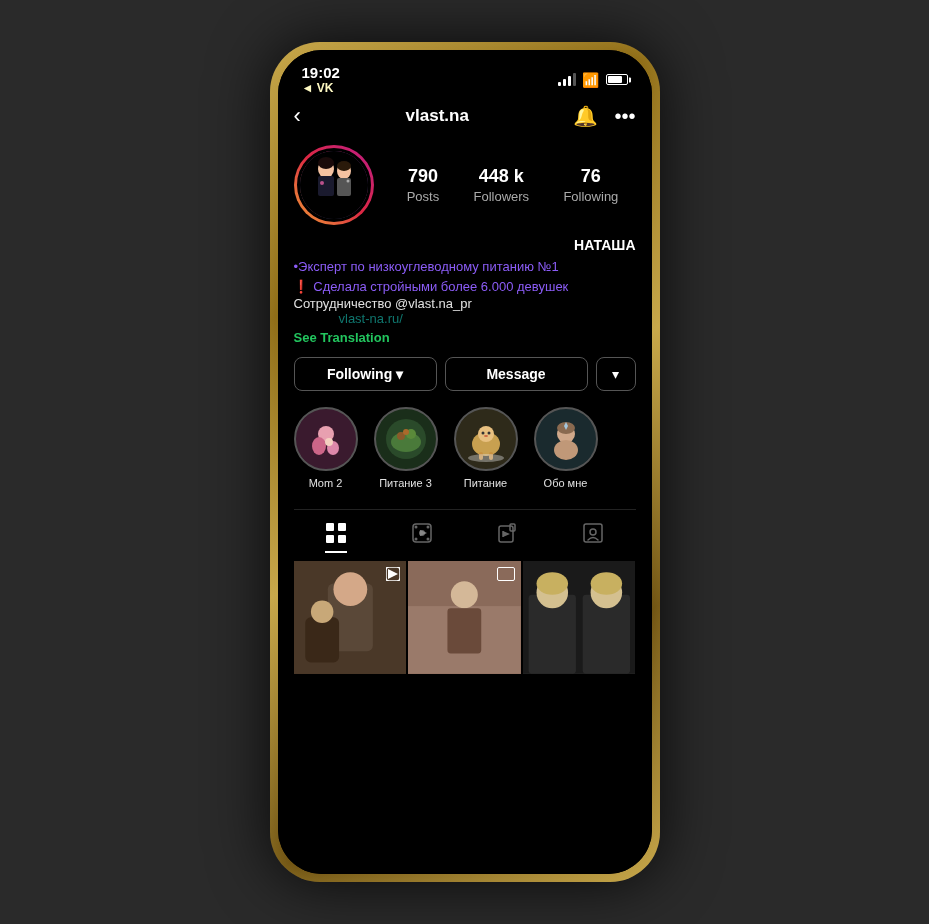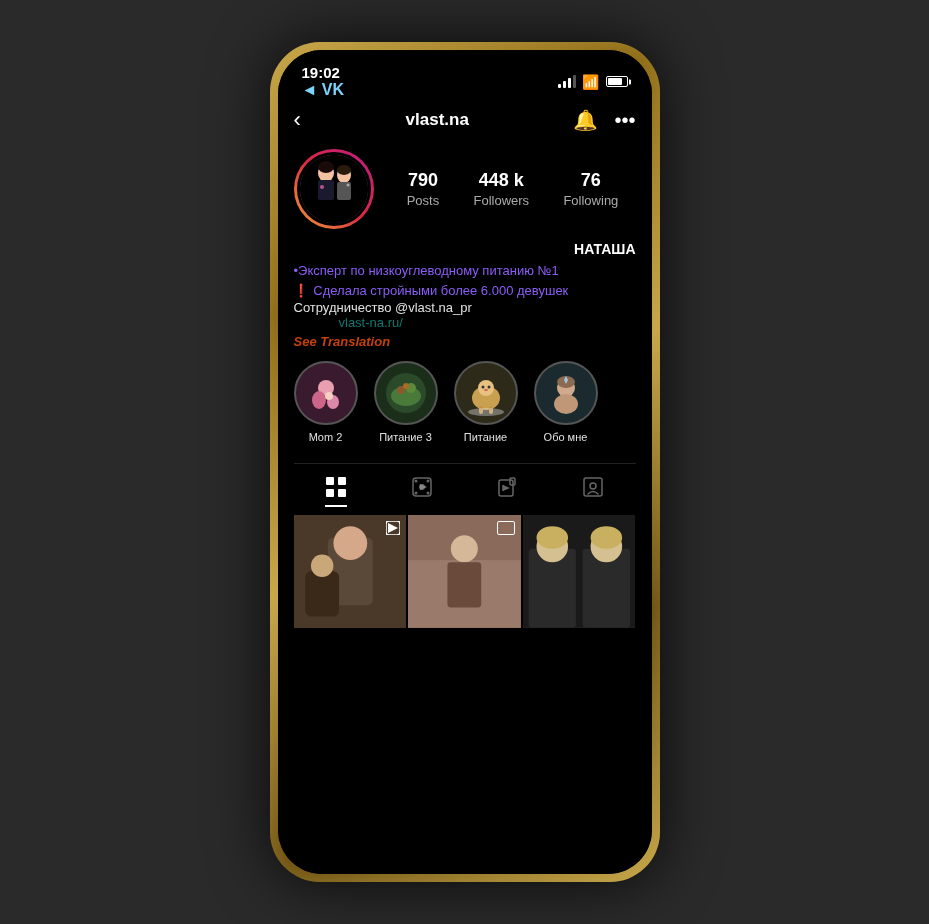--- a/index.html
+++ b/index.html
@@ -72,23 +72,22 @@
       display: flex;
       flex-direction: column;
     }
 
     .status-time {
       font-size: 15px;
       font-weight: 700;
     }
 
     .status-back {
-      font-size: 16px;
-      color: #7dd3fc;
-      text-align: center;
+      font-size: 12px;
+      color: #fef9c3;
     }
 
     .status-right {
       display: flex;
       align-items: center;
       gap: 6px;
     }
 
     .signal-bars {
       display: flex;
@@ -269,24 +268,23 @@
     }
 
     .bio-collab {
       font-size: 13px;
       color: #e0e0e0;
     }
 
     .see-translation {
       font-size: 13px;
       font-weight: 700;
-      color: #c2410c;
+      color: #22c55e;
       margin-top: 4px;
       cursor: pointer;
-      font-style: italic;
     }
 
     
     .action-buttons {
       display: flex;
       gap: 8px;
       margin-bottom: 16px;
     }
 
     .btn-following {
@@ -505,20 +503,25 @@
 
         <div class="bio-section">
           <div class="bio-name">НАТАША</div>
           <div class="bio-text">•Эксперт по низкоуглеводному питанию №1</div>
           <div class="bio-text">❗ Сделала стройными более 6.000 девушек</div>
           <div class="bio-collab">Сотрудничество @vlast.na_pr</div>
           <div class="bio-link">vlast-na.ru/</div>
           <div class="see-translation">See Translation</div>
         </div>
 
+        <div class="action-buttons">
+          <button class="btn-following">Following ▾</button>
+          <button class="btn-message">Message</button>
+          <button class="btn-dropdown">▾</button>
+        </div>
 
         <div class="highlights">
           <div class="highlight-item">
             <div class="highlight-circle" style="background:#3a1a2e">
               <svg width="50" height="50" viewBox="0 0 50 50">
                 <rect width="50" height="50" fill="#3a1a2e"></rect>
                 <circle cx="25" cy="20" r="8" fill="#e8a0b0"></circle>
                 <ellipse cx="18" cy="32" rx="7" ry="9" fill="#cc6688"></ellipse>
                 <ellipse cx="32" cy="34" rx="6" ry="7" fill="#dd88aa"></ellipse>
 

